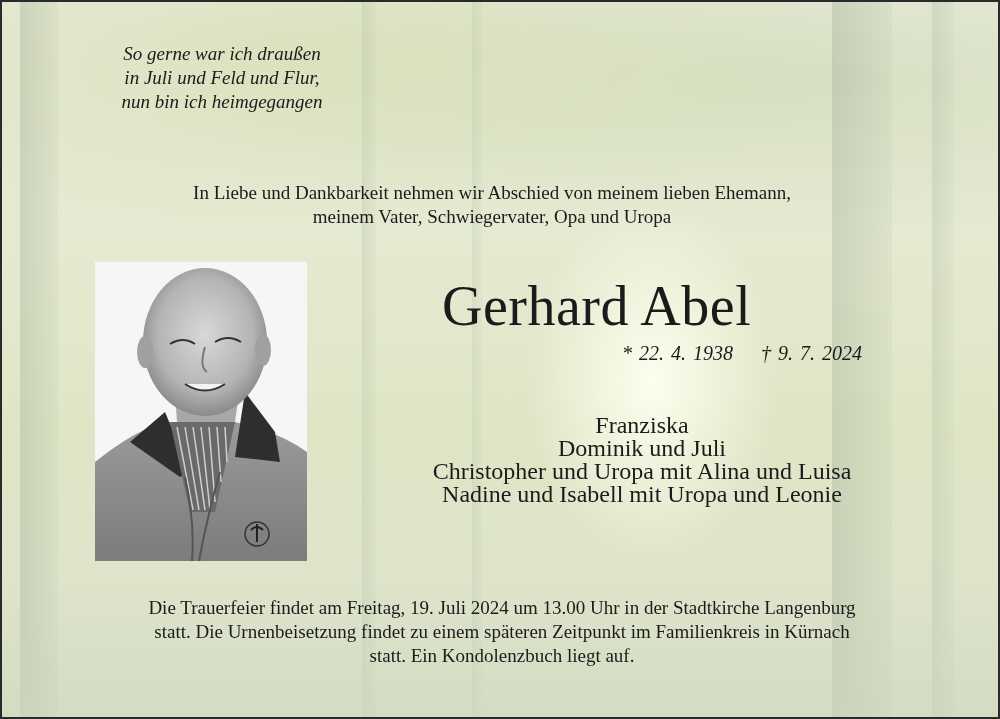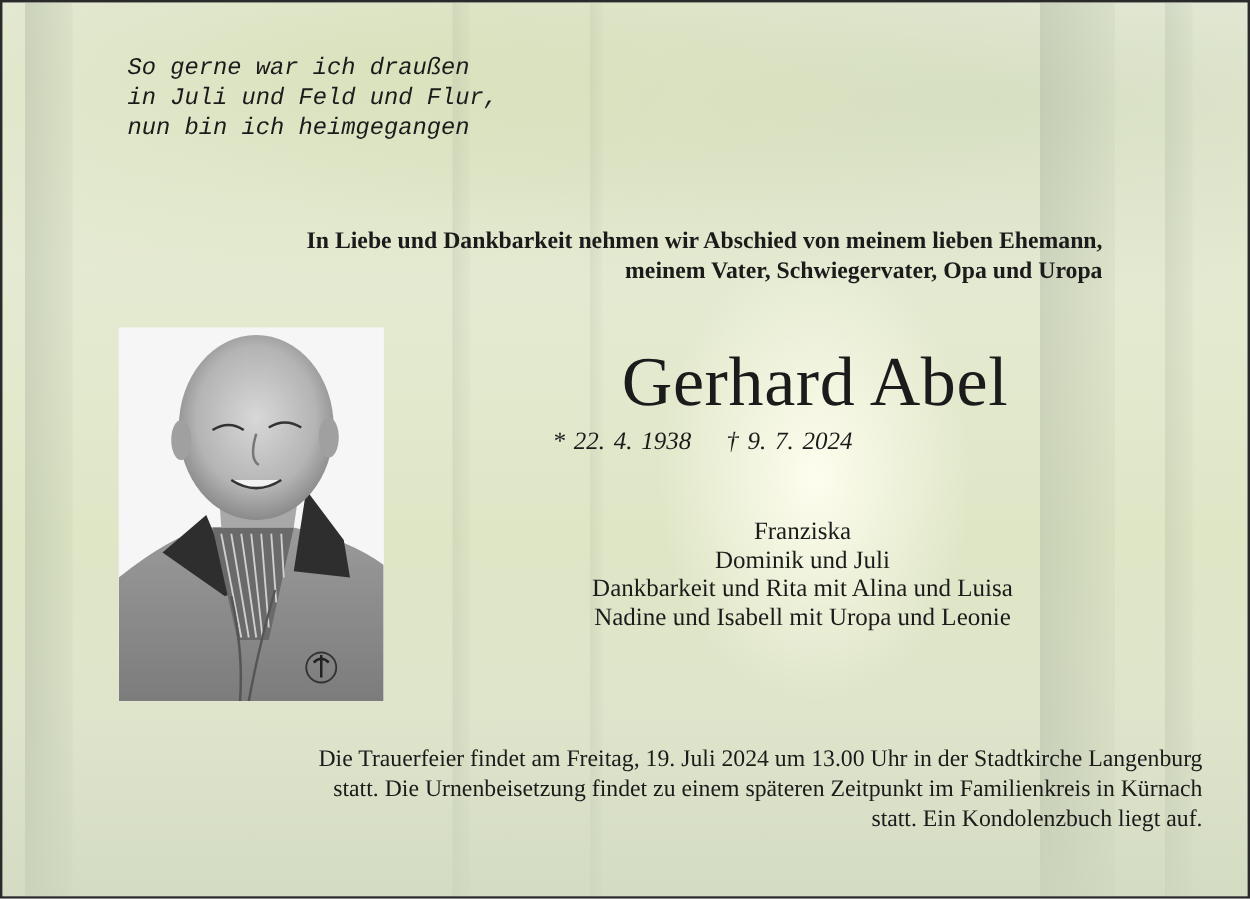--- a/index.html
+++ b/index.html
@@ -20,53 +20,53 @@
     .foliage { position: absolute; left: 0; right: 0; bottom: 0; height: 140px;
       background: linear-gradient(180deg, rgba(220,228,200,0) 0%, rgba(205,215,185,0.6) 100%); }
     .canopy { position: absolute; left: 0; right: 0; top: 0; height: 260px;
       background: radial-gradient(ellipse at 30% 20%, rgba(210,220,170,0.55), rgba(230,236,210,0) 60%),
                   radial-gradient(ellipse at 80% 30%, rgba(200,212,175,0.5), rgba(230,236,210,0) 60%); }
 
     .poem {
       position: absolute; left: 100px; top: 40px; width: 240px;
       text-align: center; font-style: italic; font-size: 19px; line-height: 24px;
     }
-    .poem div { white-space: nowrap; font-family: Liberation Mono, monospace; }
+    .poem div { white-space: nowrap; }
 
     .intro {
       position: absolute; left: 100px; top: 179px; width: 780px;
-      text-align: right; font-weight: bold; font-size: 19px; line-height: 24px;
+      text-align: center; font-weight: normal; font-size: 19px; line-height: 24px;
     }
 
     .photo {
       position: absolute; left: 93px; top: 260px; width: 212px; height: 299px;
       background: #f7f7f7; overflow: hidden;
     }
     .photo svg { display: block; }
 
     .name {
       position: absolute; left: 440px; top: 272px; width: 420px;
-      text-align: center; font-size: 56px; line-height: 64px; font-weight: normal;
+      text-align: left; font-size: 56px; line-height: 64px; font-weight: normal;
       letter-spacing: 0.5px;
     }
     .dates {
       position: absolute; left: 440px; top: 338px; width: 420px;
-      text-align: left; font-style: italic; font-size: 20px; line-height: 26px;
+      text-align: right; font-style: italic; font-size: 20px; line-height: 26px;
       word-spacing: 2px;
     }
     .dates span.gap { display: inline-block; width: 28px; }
 
     .family {
       position: absolute; left: 410px; top: 412px; width: 460px;
-      text-align: center; font-size: 20px; line-height: 23px;
+      text-align: center; font-size: 24px; line-height: 23px;
     }
 
     .service {
       position: absolute; left: 40px; top: 594px; width: 920px;
-      text-align: right; font-size: 19px; line-height: 24px;
+      text-align: center; font-size: 19px; line-height: 24px;
     }
   </style>
 </head>
 <body>
 
 <div class="card">
 
   <div class="canopy"></div>
   <div class="trunk" style="left:18px;width:38px;"></div>
   <div class="trunk" style="left:360px;width:14px;opacity:0.6;"></div>
@@ -139,21 +139,21 @@
   </div>
 
   <div class="name">Gerhard Abel</div>
   <div class="dates">
     <span>* 22. 4. 1938</span><span class="gap"></span><span>† 9. 7. 2024</span>
   </div>
 
   <div class="family">
     <div>Franziska</div>
     <div>Dominik und Juli</div>
-    <div>Dankbarkeit und Rita mit Alina und Luisa</div>
+    <div>Christopher und Uropa mit Alina und Luisa</div>
     <div>Nadine und Isabell mit Uropa und Leonie</div>
   </div>
 
   <div class="service">
     <div>Die Trauerfeier findet am Freitag, 19. Juli 2024 um 13.00 Uhr in der Stadtkirche Langenburg</div>
     <div>statt. Die Urnenbeisetzung findet zu einem späteren Zeitpunkt im Familienkreis in Kürnach</div>
     <div>statt. Ein Kondolenzbuch liegt auf.</div>
   </div>
 </div>
 

